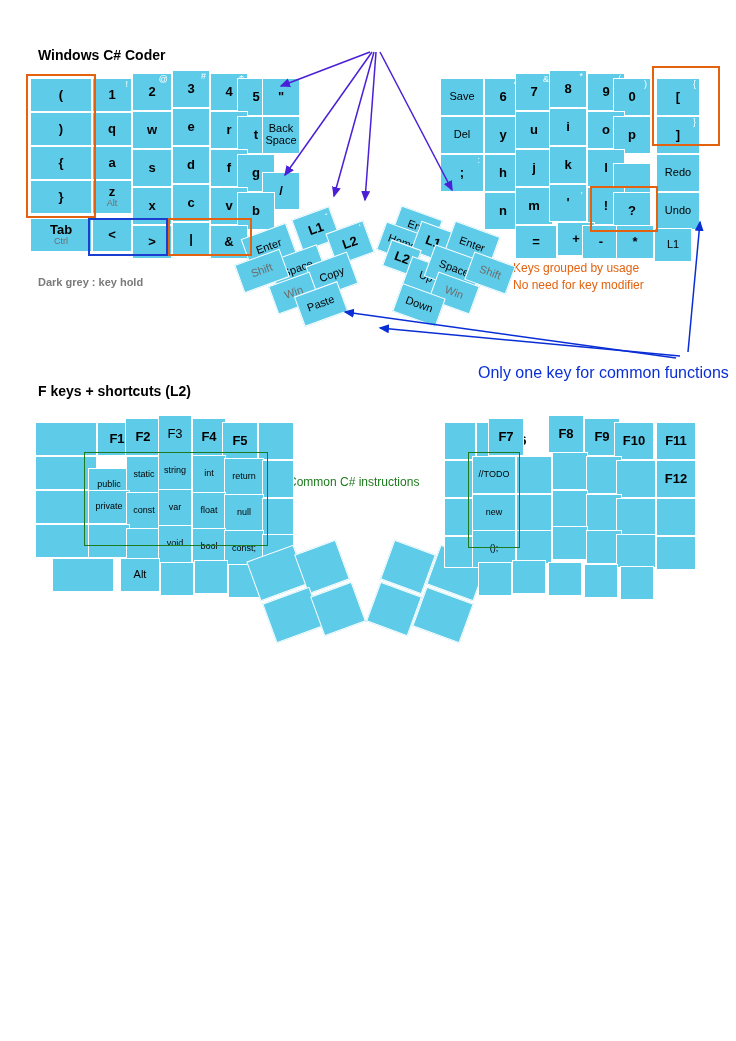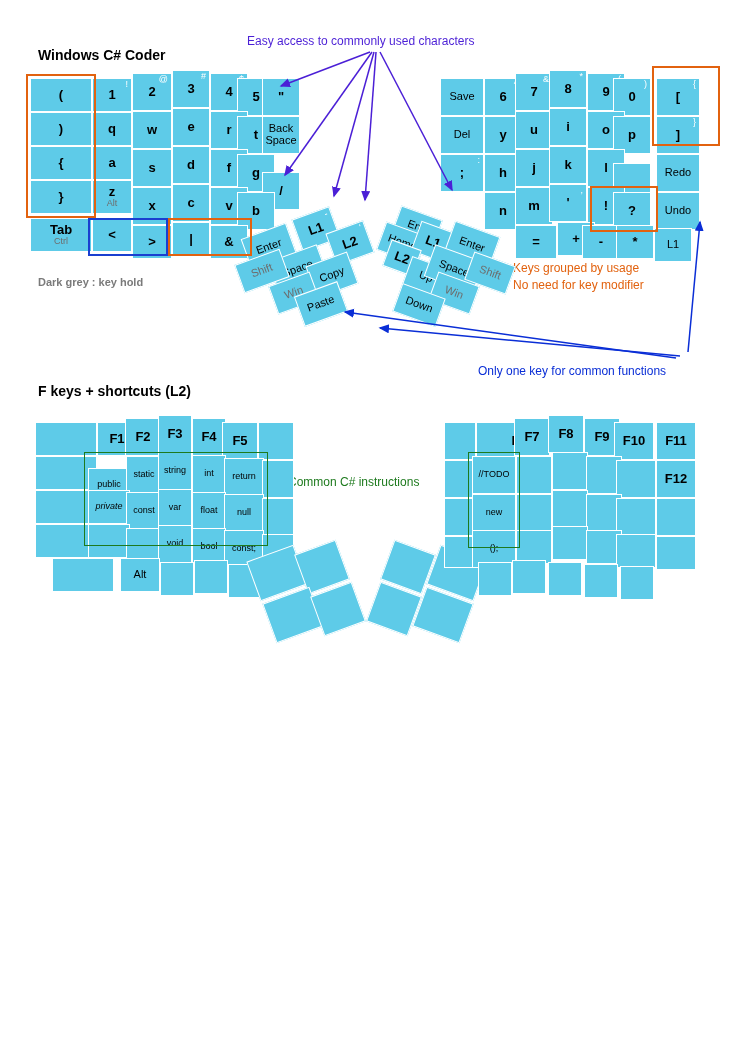--- a/index.html
+++ b/index.html
@@ -53,21 +53,21 @@
     font-weight: bold;
     font-size: 14px;
     color: #000000;
   }
   .note-purple {
     color: #4b1fd6;
     font-size: 12px;
   }
   .note-blue {
     color: #0a2ed6;
-    font-size: 12px;
+    font-size: 16px;
   }
   .note-orange {
     color: #e2620f;
     font-size: 12px;
   }
   .note-green {
     color: #1e7a1e;
     font-size: 12px;
   }
   .note-grey {
@@ -118,21 +118,20 @@
   }
 </style>
 </head>
 <body>
 
 <div class="stage">
 
   <div class="lbl title" style="left:38px; top:47px;">Windows C# Coder</div>
   <div class="lbl title" style="left:38px; top:383px;">F keys + shortcuts (L2)</div>
 
-  <div class="lbl note-purple" style="left:247px; top:34px;">Easy access to commonly used characters</div>
   <div class="lbl note-orange" style="left:513px; top:261px;">Keys grouped by usage</div>
   <div class="lbl note-orange" style="left:513px; top:278px;">No need for key modifier</div>
   <div class="lbl note-blue" style="left:478px; top:364px;">Only one key for common functions</div>
   <div class="lbl note-grey" style="left:38px; top:276px;">Dark grey : key hold</div>
   <div class="lbl note-green" style="left:288px; top:475px;">Common C# instructions</div>
 
   <div id="keys-layer">
       <div class="key" style="left: 30px; top: 78px; width: 62px; height: 34px;">
         <div class="keycap-stack">
           <span class="main" style="white-space: pre-line;">(</span>
@@ -570,21 +569,21 @@
           <span class="main" style="font-weight: bold; white-space: pre-line;">F1</span>
         </div>
       </div>
       <div class="key" style="left: 125px; top: 418px; width: 36px; height: 38px;">
         <div class="keycap-stack">
           <span class="main" style="font-weight: bold; white-space: pre-line;">F2</span>
         </div>
       </div>
       <div class="key" style="left: 158px; top: 415px; width: 34px; height: 38px;">
         <div class="keycap-stack">
-          <span class="main" style="font-weight: bold; white-space: pre-line;">F3</span>
+          <span class="main" style="font-weight: normal; white-space: pre-line;">F3</span>
         </div>
       </div>
       <div class="key" style="left: 192px; top: 418px; width: 34px; height: 38px;">
         <div class="keycap-stack">
           <span class="main" style="font-weight: bold; white-space: pre-line;">F4</span>
         </div>
       </div>
       <div class="key" style="left: 222px; top: 422px; width: 36px; height: 38px; justify-content: center;">
         <div class="keycap-stack">
           <span class="main" style="font-weight: bold; white-space: pre-line;">F5</span>
@@ -622,21 +621,21 @@
         </div>
       </div>
       <div class="key" style="left: 262px; top: 460px; width: 32px; height: 38px;">
         <div class="keycap-stack"></div>
       </div>
       <div class="key" style="left: 35px; top: 490px; width: 62px; height: 34px;">
         <div class="keycap-stack"></div>
       </div>
       <div class="key" style="left: 88px; top: 490px; width: 42px; height: 34px;">
         <div class="keycap-stack">
-          <span class="tiny" style="white-space: pre-line; font-style: italic;">private</span>
+          <span class="tiny" style="white-space: pre-line;">private</span>
         </div>
       </div>
       <div class="key" style="left: 126px; top: 492px; width: 36px; height: 38px;">
         <div class="keycap-stack">
           <span class="tiny" style="white-space: pre-line;">const</span>
         </div>
       </div>
       <div class="key" style="left: 158px; top: 489px; width: 34px; height: 38px;">
         <div class="keycap-stack">
           <span class="tiny" style="white-space: pre-line;">var</span>
@@ -724,21 +723,21 @@
         <div class="keycap-stack"></div>
       </div>
       <div class="key" style="left: 444px; top: 422px; width: 32px; height: 38px;">
         <div class="keycap-stack"></div>
       </div>
       <div class="key" style="left: 476px; top: 422px; width: 40px; height: 38px;">
         <div class="keycap-stack">
           <span class="main" style="font-weight: bold; white-space: pre-line; margin-left: 46px;">F6</span>
         </div>
       </div>
-      <div class="key" style="left: 514px; top: 418px; width: 36px; height: 38px;">
+      <div class="key" style="left: 488px; top: 418px; width: 36px; height: 38px;">
         <div class="keycap-stack">
           <span class="main" style="font-weight: bold; white-space: pre-line;">F7</span>
         </div>
       </div>
       <div class="key" style="left: 548px; top: 415px; width: 36px; height: 38px;">
         <div class="keycap-stack">
           <span class="main" style="font-weight: bold; white-space: pre-line;">F8</span>
         </div>
       </div>
       <div class="key" style="left: 584px; top: 418px; width: 36px; height: 38px;">

